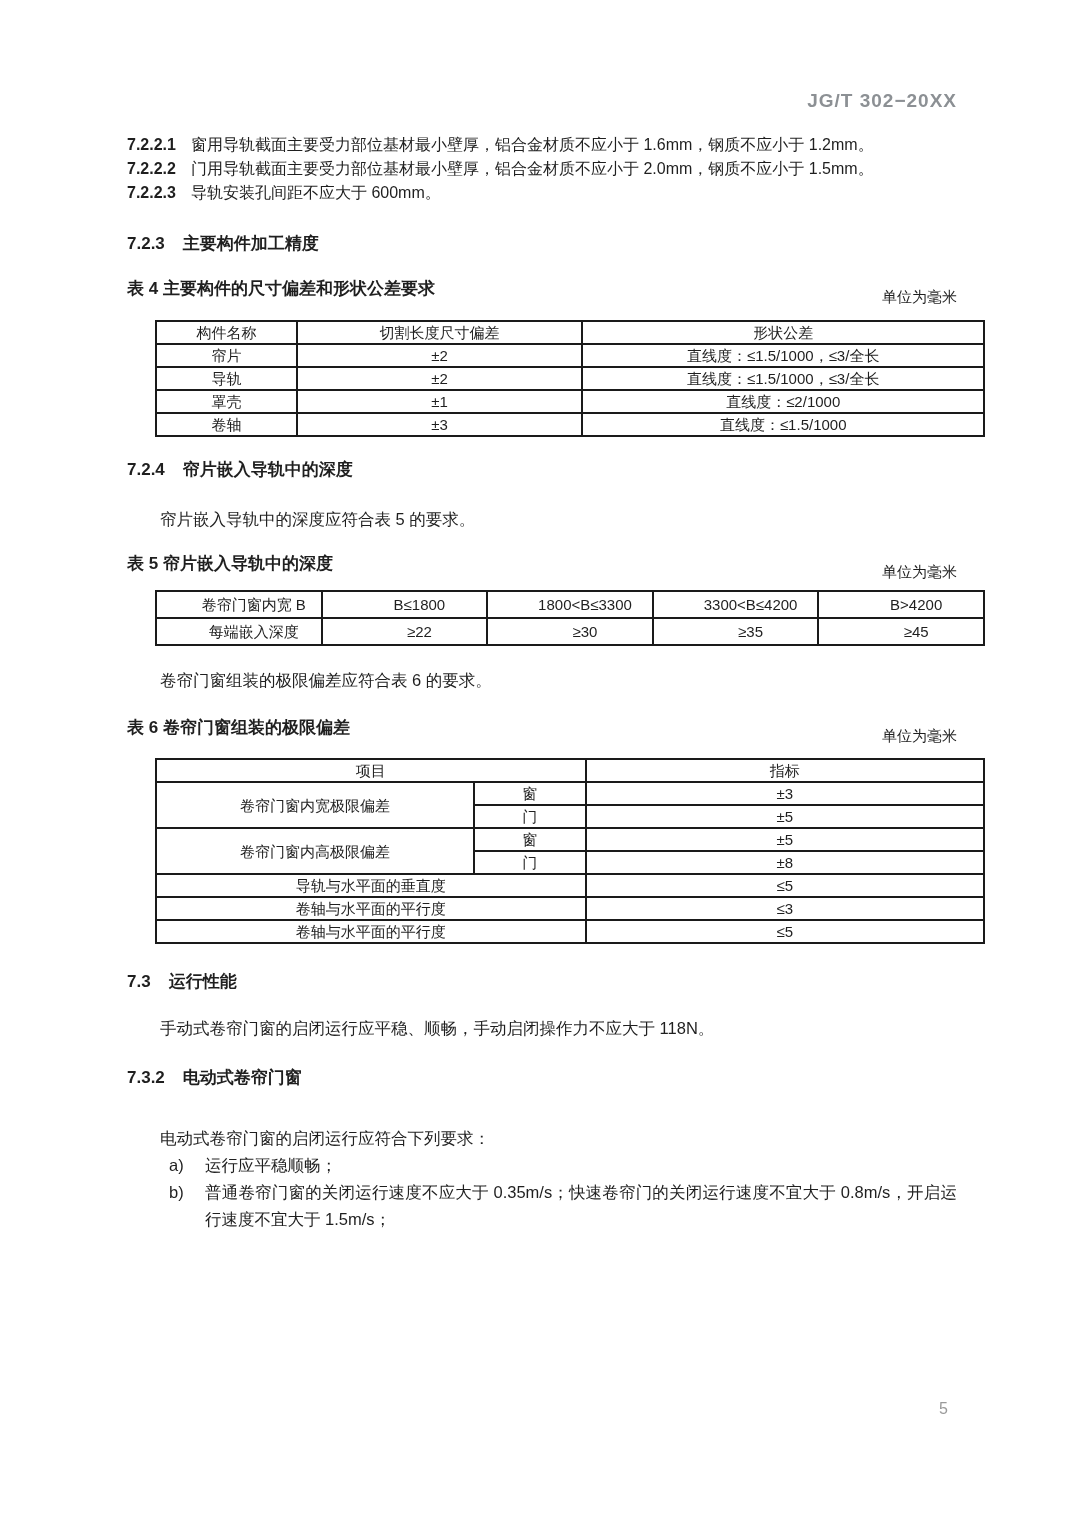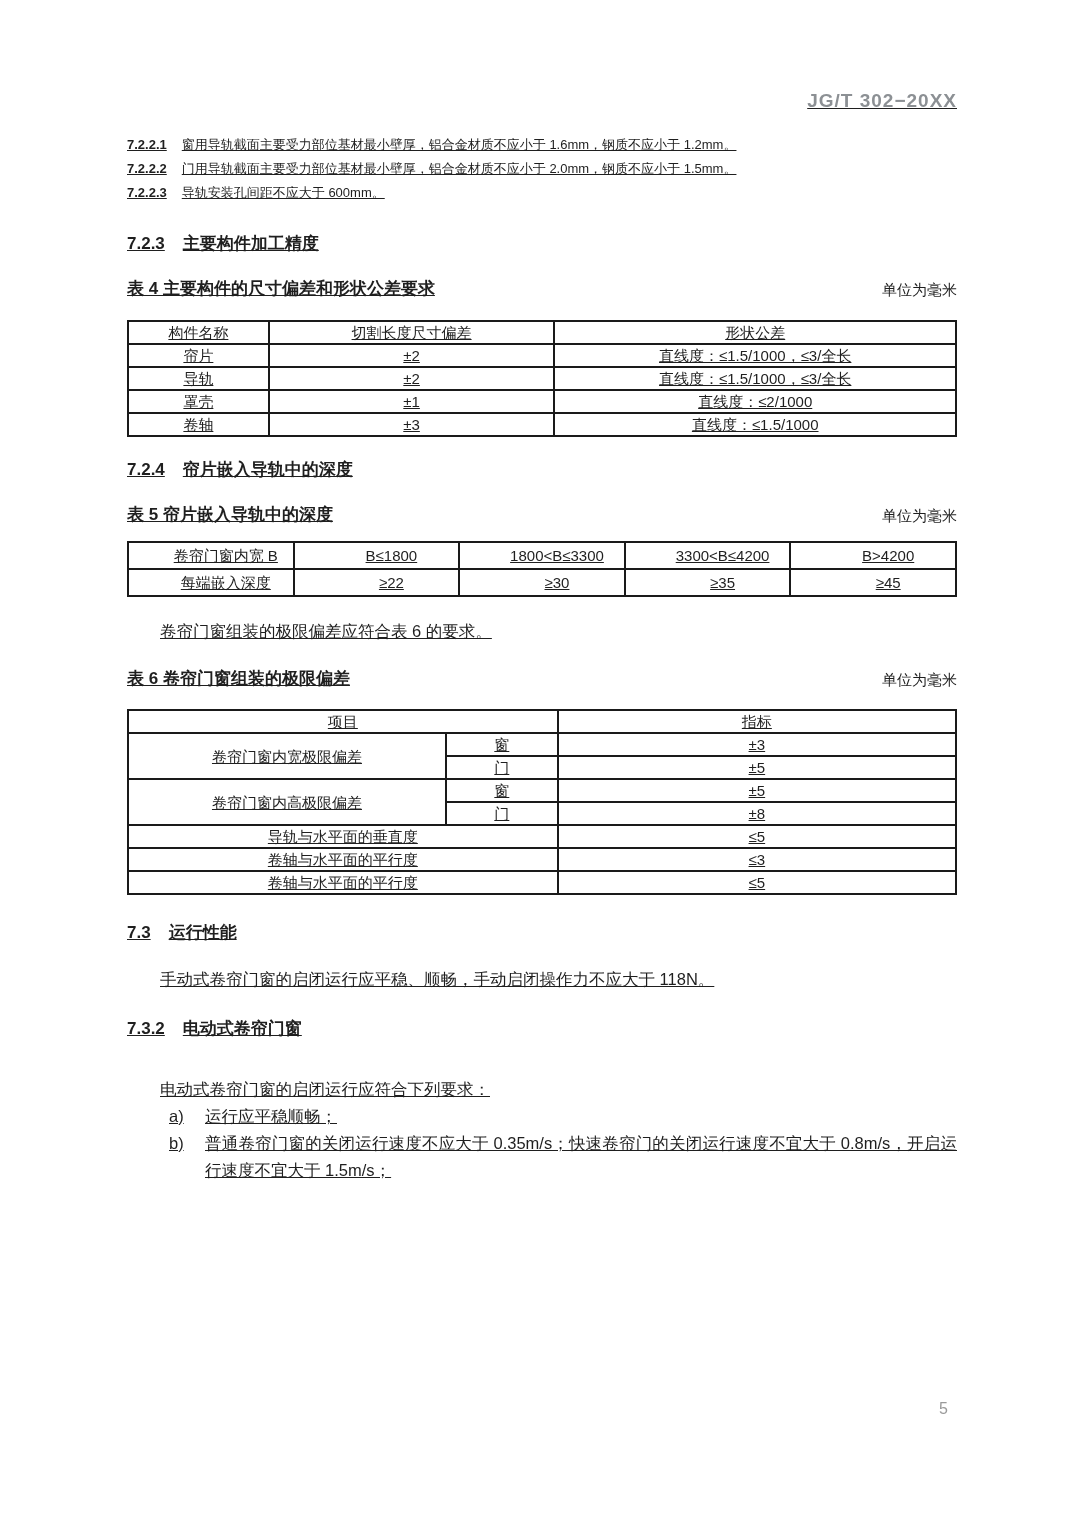--- a/index.html
+++ b/index.html
@@ -9,36 +9,35 @@
     font-family: "Liberation Sans", sans-serif;
     color: #1f1f1f;
     position: relative;
     overflow: hidden;
   }
   .page {
     width: 1080px; height: 1522px;
     background: #ffffff;
     padding: 90px 123px 0 127px;
     position: relative;
-    text-decoration: underline;
   }
   
   .doc-header {
     text-align: right;
     font-size: 19px;
     font-weight: bold;
     color: #8c9094;
     letter-spacing: 1px;
     height: 22px;
     line-height: 22px;
     margin-bottom: 21px;
   }
   
   .clause {
-    font-size: 13px;
+    font-size: 16px;
     line-height: 24px;
     text-align: justify;
   }
   .clause .num { font-weight: bold; margin-right: 15px; white-space: nowrap; }
   
   .sec-heading {
     font-size: 17px;
     font-weight: bold;
     line-height: 24px;
   }
@@ -55,28 +54,29 @@
   
   .caption-row {
     position: relative;
     text-align: left;
     margin-top: 21px;
     height: 24px;
     line-height: 24px;
   }
   .caption-row .caption { font-size: 17px; font-weight: bold; }
   .caption-row .unit {
-    position: absolute; right: 0; top: 1px;
+    position: absolute; right: 0; top: 8px;
     font-size: 15px; font-weight: normal;
   }
   
   table {
     width: 100%;
     border-collapse: collapse;
     table-layout: fixed;
+    margin-left: 28px;
   }
   table td, table th {
     border: 2px solid #1a1a1a;
     text-align: center;
     vertical-align: middle;
     font-size: 15px;
     font-weight: normal;
     height: 23px;
     line-height: 19px;
     padding: 0 4px;
@@ -170,20 +170,21 @@
       <td>卷轴</td>
       <td>±3</td>
       <td>直线度：≤1.5/1000</td>
     </tr>
   </tbody>
     </table>
 
   <div class="sec-heading gap-a">
     <span class="num">7.2.4</span><span>帘片嵌入导轨中的深度</span>
   </div>
+  <p class="body-para gap-b">帘片嵌入导轨中的深度应符合表 5 的要求。</p>
 
   <div class="caption-row">
     <span class="caption">表 5 帘片嵌入导轨中的深度</span>
     <span class="unit">单位为毫米</span>
   </div>
 
   <table class="table5">
     <colgroup>
         <col style="width:20%">
         <col style="width:20%">

